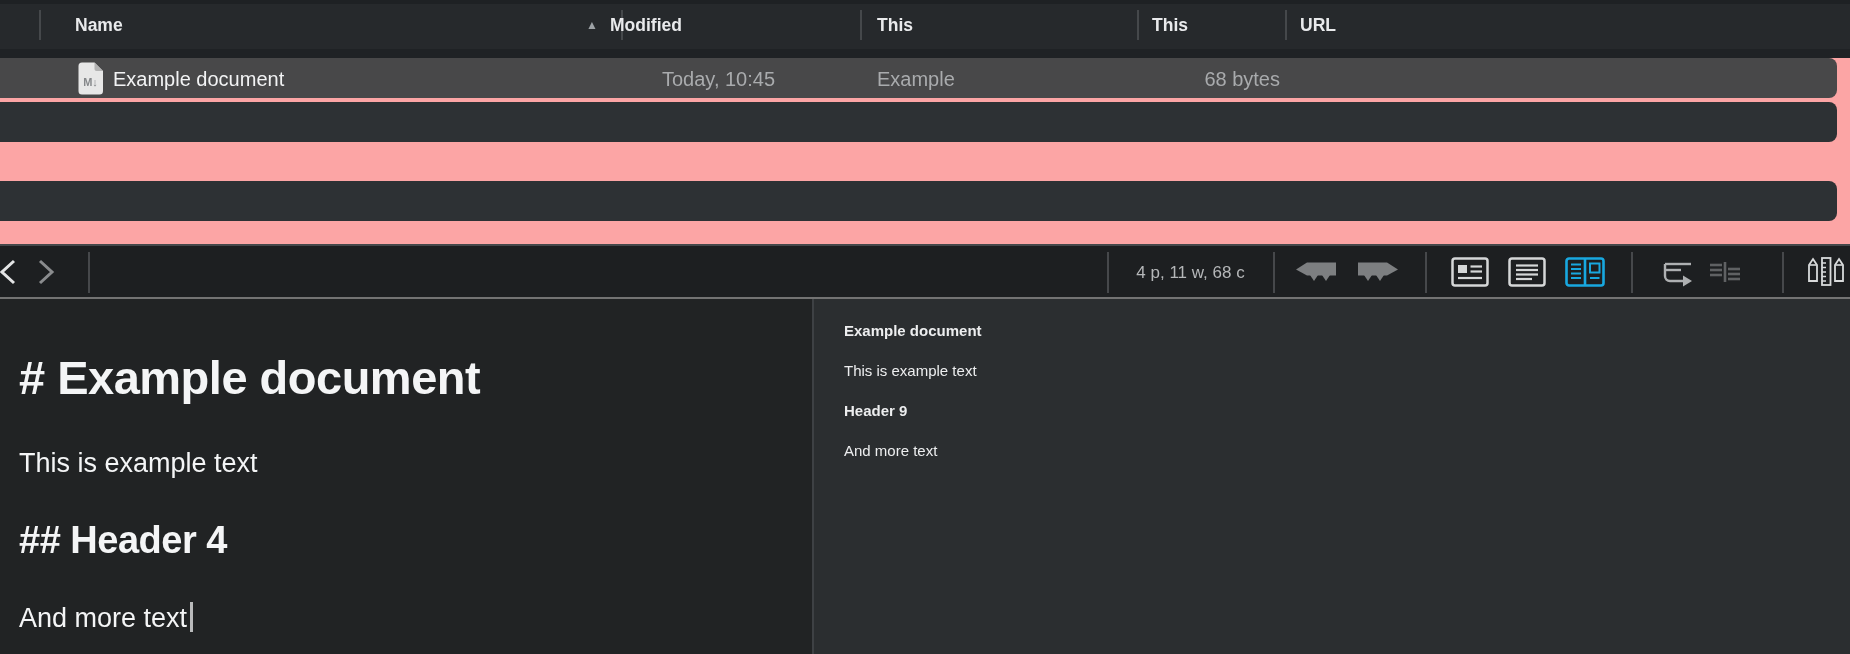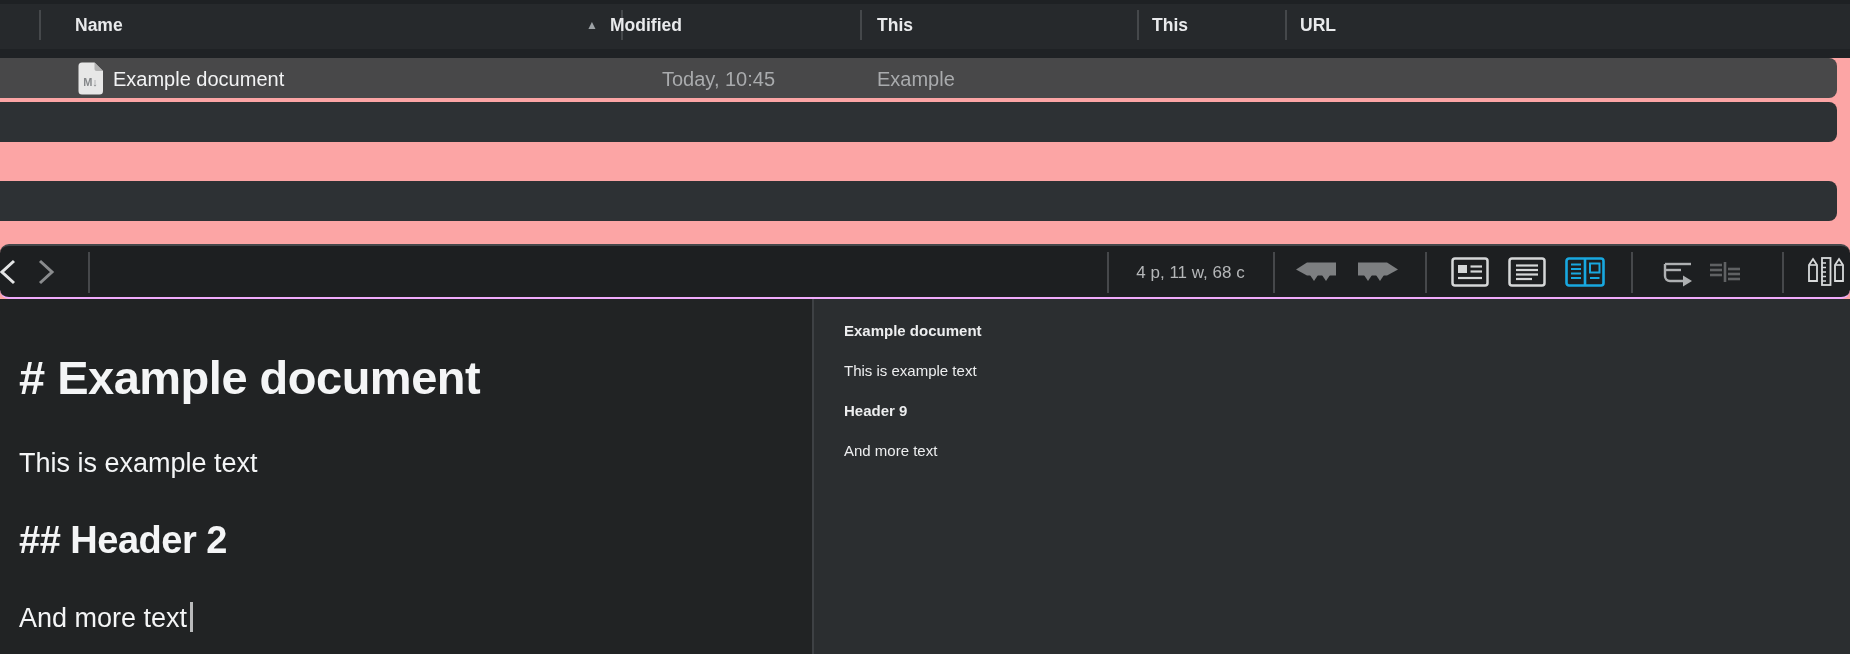--- a/index.html
+++ b/index.html
@@ -19,21 +19,21 @@
   .hdr-gap{position:absolute;left:0;top:49px;width:1850px;height:9px;background:#1f2225;}
   .row{position:absolute;left:0;width:1837px;height:40px;border-radius:0 8px 8px 0;}
   .row.selected{top:58px;background:#484849;}
   .row.stripe{background:#2d3134;}
   .cell{position:absolute;top:0;height:40px;line-height:42px;font-size:20px;white-space:nowrap;color:#a9abad;}
   .cell.name{color:#f2f3f4;}
   .cell.size{text-align:right;}
   .mdicon{position:absolute;left:78px;top:4px;}
   
   .toolbar{position:absolute;left:0;top:244px;width:1850px;height:55px;background:#1d1f21;
-           border-top:2px solid #45484b;border-bottom:2px solid #f0abfc;border-radius:9px;}
+           border-top:2px solid #45484b;border-bottom:2px solid #737373;}
   .tb-divider{position:absolute;top:6px;height:41px;width:2px;background:#46484b;}
   .tb-stats{position:absolute;left:1108px;top:0;width:165px;height:51px;line-height:53px;text-align:center;
             font-size:17px;color:#b5b7b9;white-space:nowrap;}
   .tb-icon{position:absolute;top:0;height:51px;display:flex;align-items:center;justify-content:center;cursor:default;}
   
   .editor-pane{position:absolute;left:0;top:299px;width:812px;height:355px;background:#212324;overflow:hidden;}
   .preview-pane{position:absolute;left:812px;top:299px;width:1038px;height:355px;background:#2b2e30;
                 border-left:2px solid #3e4144;overflow:hidden;}
   .ed-line{position:absolute;left:19px;color:#f4f5f6;white-space:pre;line-height:1.08;}
   .ed-h1{font-size:47px;font-weight:700;letter-spacing:-0.5px;}
@@ -65,20 +65,21 @@
 
   <div class="row selected">
     <svg class="mdicon" width="26" height="33" viewBox="0 0 26 33">
       <path d="M4 0.5 h12.5 l8.5 8.5 v20 a3.5 3.5 0 0 1 -3.5 3.5 h-17.5 a3.5 3.5 0 0 1 -3.5 -3.5 v-25 a3.5 3.5 0 0 1 3.5 -3.5 z" fill="#e7e7e7"></path>
       <path d="M16.5 0.5 l8.5 8.5 h-6.5 a2 2 0 0 1 -2 -2 z" fill="#b2b2b2"></path>
       <text x="12.5" y="24" font-size="11" font-weight="bold" fill="#85878a" text-anchor="middle" font-family="Liberation Sans, sans-serif">M↓</text>
     </svg>
     <span class="cell name" style="left:113px">Example document</span>
     <span class="cell" style="left:662px">Today, 10:45</span>
     <span class="cell" style="left:877px">Example</span>
+    <span class="cell size" style="left:1080px;width:200px">68 bytes</span>
     <span class="cell" style="left:1300px"></span>
   </div>
 
   <div class="row stripe" style="top:102px"></div>
   <div class="row stripe" style="top:181px"></div>
 
   <div class="toolbar">
 
     <div class="tb-icon" style="left:-4px;width:24px">
       <svg width="20" height="28" viewBox="0 0 20 28">
@@ -177,21 +178,21 @@
         <line x1="17" y1="26" x2="21" y2="26" stroke="#d9dbdc" stroke-width="1.5"></line>
         <path d="M34 4 l4 6 v16 h-8 v-16 z" fill="none" stroke="#d9dbdc" stroke-width="1.8"></path>
         <line x1="30.5" y1="10" x2="37.5" y2="10" stroke="#d9dbdc" stroke-width="1.6"></line>
       </svg>
     </div>
   </div>
 
   <div class="editor-pane">
     <div class="ed-line ed-h1" style="top:54px"># Example document</div>
     <div class="ed-line ed-body" style="top:150px">This is example text</div>
-    <div class="ed-line ed-h2" style="top:221px">## Header 2</div>
+    <div class="ed-line ed-h2" style="top:221px">## Header 4</div>
     <div class="ed-line ed-body" style="top:303px"><span>And more text</span><span class="caret"></span></div>
   </div>
 
   <div class="preview-pane">
     <div class="pv-line pv-bold" style="top:24px">Example document</div>
     <div class="pv-line" style="top:64px">This is example text</div>
     <div class="pv-line pv-bold" style="top:104px">Header 9</div>
     <div class="pv-line" style="top:144px">And more text</div>
   </div>
 

